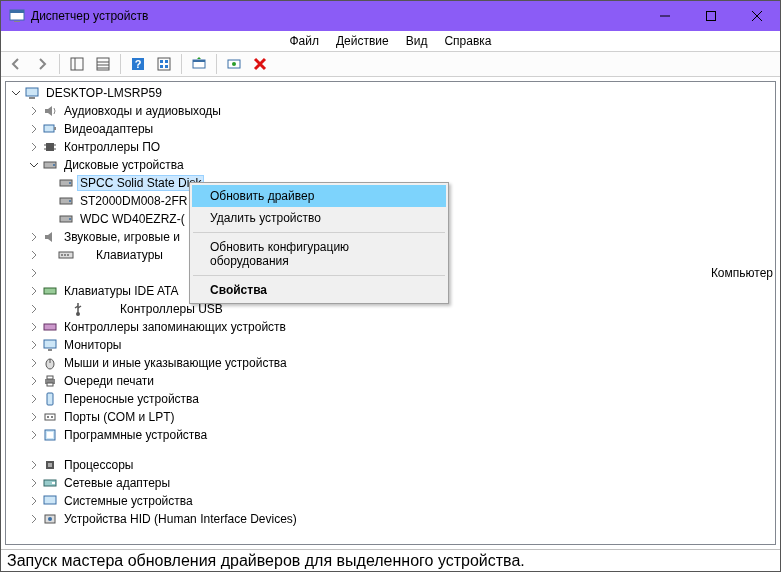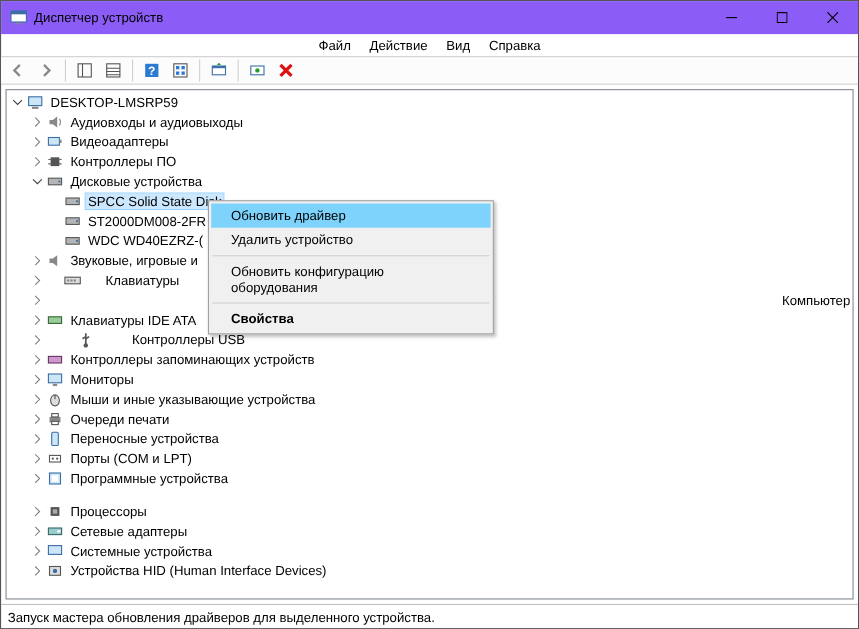--- a/index.html
+++ b/index.html
@@ -20,21 +20,21 @@
   .row { display: flex; align-items: center; height: 18px; white-space: nowrap; }
   .expander { width: 12px; height: 12px; display: flex; align-items: center; justify-content: center; margin-right: 2px; flex: 0 0 auto; }
   .expander svg { display: block; }
   .icon { width: 16px; height: 16px; margin-right: 4px; flex: 0 0 auto; display: flex; align-items: center; justify-content: center; }
   .row-label { padding: 0 2px; }
   .selected { background: #cce8ff; outline: 1px solid #99d1ff; }
   .ctx-menu { position: absolute; background: #f0f0f0; border: 1px solid #a0a0a0; box-shadow: 2px 2px 3px rgba(0,0,0,0.25); font-size: 12px; padding: 2px; }
   .ctx-item { padding: 4px 40px 4px 18px; }
   .ctx-item.hl { background: #7dd3fc; }
   .ctx-sep { height: 1px; background: #d0d0d0; margin: 3px 1px; }
-  .statusbar { height: 22px; border-top: 1px solid #c0c0c0; font-size: 12px; display: flex; align-items: center; padding: 0 6px; }
+  .statusbar { height: 22px; border-top: 1px solid #c0c0c0; font-size: 16px; display: flex; align-items: center; padding: 0 6px; }
 </style>
 </head>
 <body>
 
 <div class="titlebar">
   <span class="app-icon">
     <svg width="16" height="16" viewBox="0 0 16 16">
         <rect x="1" y="2" width="14" height="10" fill="#fff" stroke="#3a6ea5"></rect>
         <rect x="1" y="2" width="14" height="3" fill="#3a6ea5"></rect>
         <rect x="5" y="13" width="6" height="1" fill="#888"></rect>

